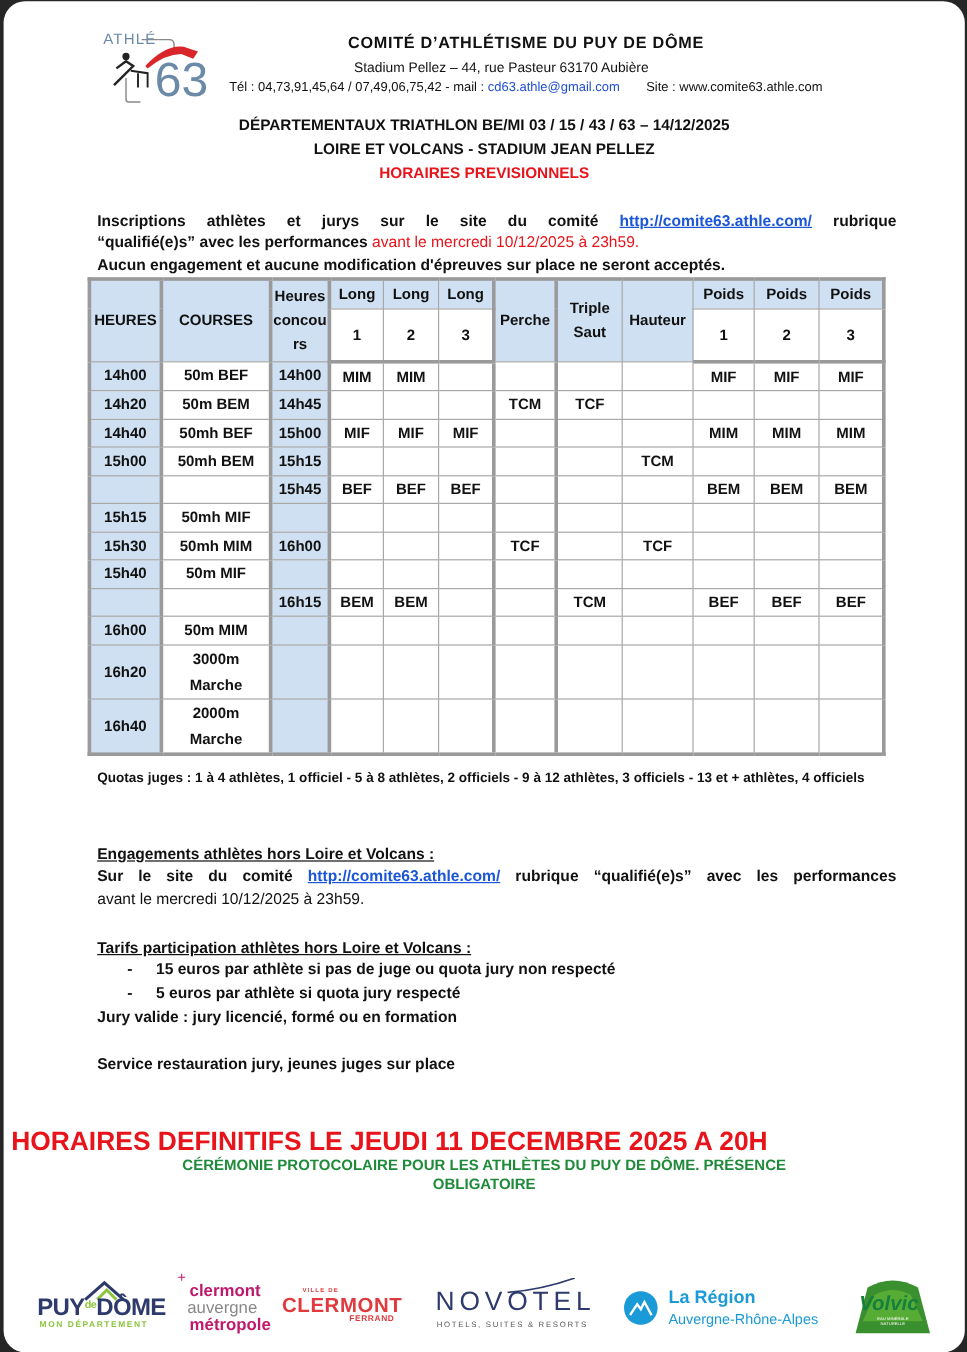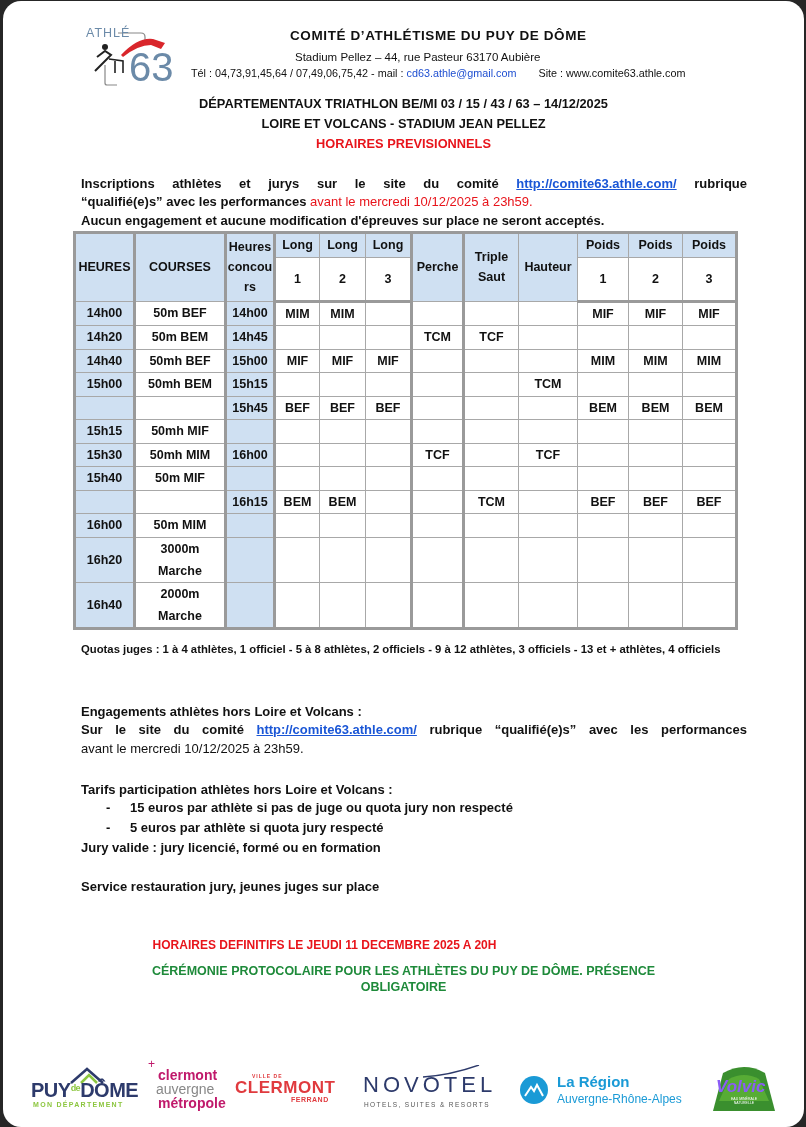--- a/index.html
+++ b/index.html
@@ -19,24 +19,24 @@
   table.sched{position:absolute;left:70px;top:230px;border-collapse:collapse;font-size:12.5px;font-weight:bold;color:#111;table-layout:fixed;}
   table.sched td{border:1px solid #a8a8a8;text-align:center;padding:0;height:22.5px;}
   table.sched td.thick-l{border-left:3px solid #9a9a9a;}
   table.sched td.thick-r{border-right:3px solid #9a9a9a;}
   table.sched tr.top td{border-top:3px solid #9a9a9a;}
   table.sched tr.bot td{border-bottom:3px solid #9a9a9a;}
   table.sched tr.sep td{border-bottom:3px solid #9a9a9a;}
   .blue{background:#cfe0f2;}
   .hcell{font-size:12.5px;line-height:22px;}
   .quota{left:78px;top:638px;width:680px;font-size:11.3px;font-weight:bold;color:#111;line-height:21px;}
-  .u{}
+  .u{text-decoration:underline;}
   .bullet{left:103px;font-size:13px;font-weight:bold;color:#111;}
   .bullet span.d{display:inline-block;width:24px;}
-  .final-red{left:0;width:643px;text-align:center;top:937px;font-size:12px;font-weight:bold;color:#e8141b;}
+  .final-red{left:0;width:643px;text-align:center;top:937px;font-size:22px;font-weight:bold;color:#e8141b;}
   .final-green{left:0;width:801px;text-align:center;top:962px;font-size:12.5px;font-weight:bold;color:#1e8a3a;line-height:16px;}
   .logo{position:absolute;}
 </style>
 </head>
 <body>
 
 <div class="page">
 
   <div class="logo" style="left:80px;top:24px;width:105px;height:64px;">
     <svg width="105" height="64" viewBox="0 0 105 64">
@@ -356,16 +356,16 @@
     </svg>
     <div class="abs" style="left:38px;top:0;font-size:15px;font-weight:bold;color:#1a9ad6;">La Région</div>
     <div class="abs" style="left:38px;top:19px;font-size:12px;color:#1a9ad6;white-space:nowrap;">Auvergne-Rhône-Alpes</div>
   </div>
 
   <div class="logo" style="left:706px;top:1060px;width:70px;height:54px;">
     <svg width="70" height="54" style="position:absolute;left:0;top:0;">
       <path d="M4 50 L14 12 Q35 0 56 12 L66 50 Z" fill="#3a8f2e"></path>
       <path d="M10 40 L20 18 Q35 10 50 18 L60 40 Z" fill="#6bbf3b" opacity="0.6"></path>
     </svg>
-    <div class="abs" style="left:7px;top:16px;font-size:17px;font-weight:bold;font-style:italic;color:#8b5cf6;">Volvic</div>
+    <div class="abs" style="left:7px;top:16px;font-size:17px;font-weight:bold;font-style:italic;color:#15803d;">Volvic</div>
     <div class="abs" style="left:18px;top:36px;font-size:3.5px;color:#fff;width:34px;text-align:center;">EAU MINÉRALE NATURELLE</div>
   </div>
 </div>
 
 </body></html>

